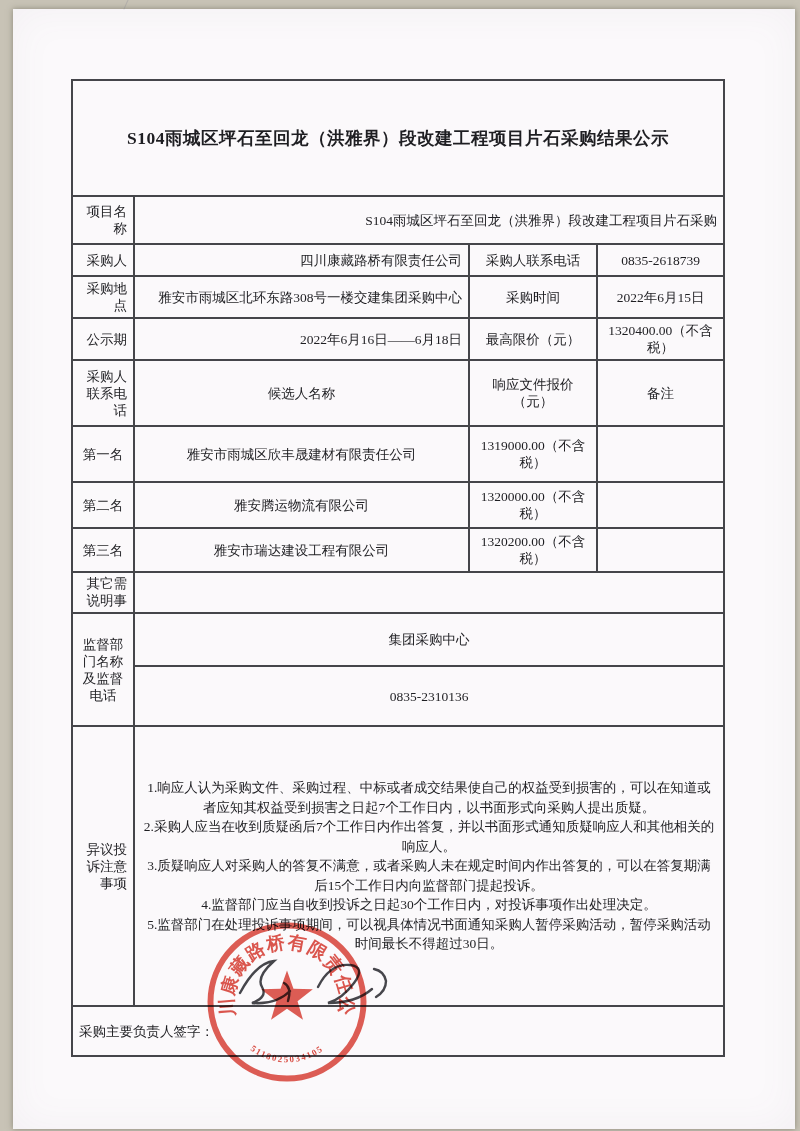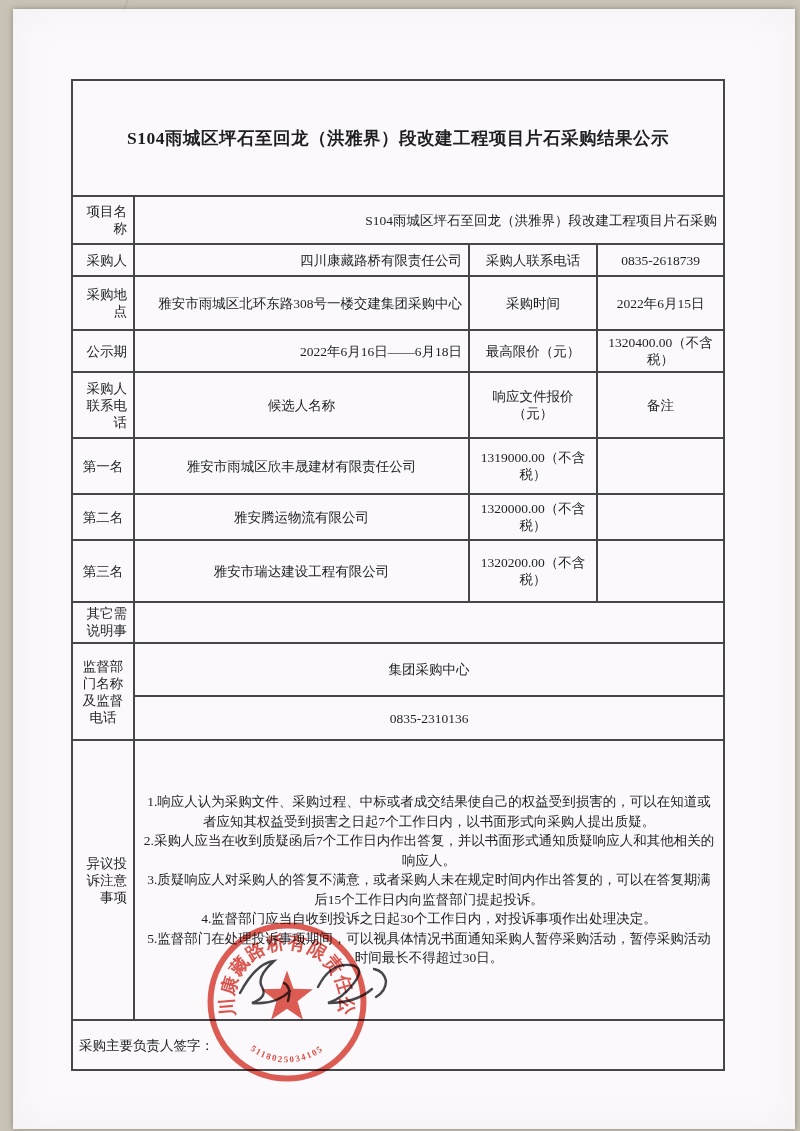--- a/index.html
+++ b/index.html
@@ -89,21 +89,21 @@
       <td class="val" colspan="3">S104雨城区坪石至回龙（洪雅界）段改建工程项目片石采购</td>
     </tr>
 
     <tr style="height:32px">
       <td class="lab">采购人</td>
       <td class="val">四川康藏路桥有限责任公司</td>
       <td class="cen">采购人联系电话</td>
       <td class="cen">0835-2618739</td>
     </tr>
 
-    <tr style="height:54px">
+    <tr style="height:42px">
       <td class="lab">采购地点</td>
       <td class="val">雅安市雨城区北环东路308号一楼交建集团采购中心</td>
       <td class="cen">采购时间</td>
       <td class="cen">2022年6月15日</td>
     </tr>
 
     <tr style="height:38px">
       <td class="lab">公示期</td>
       <td class="val">2022年6月16日——6月18日</td>
       <td class="cen">最高限价（元）</td>
@@ -124,39 +124,39 @@
       <td class="cen">雅安市雨城区欣丰晟建材有限责任公司</td>
       <td class="cen">1319000.00（不含税）</td>
       <td class="cen"></td>
     </tr>
     <tr style="height:46px">
       <td class="cen">第二名</td>
       <td class="cen">雅安腾运物流有限公司</td>
       <td class="cen">1320000.00（不含税）</td>
       <td class="cen"></td>
     </tr>
-    <tr style="height:62px">
+    <tr style="height:44px">
       <td class="cen">第三名</td>
       <td class="cen">雅安市瑞达建设工程有限公司</td>
       <td class="cen">1320200.00（不含税）</td>
       <td class="cen"></td>
     </tr>
 
     <tr style="height:30px">
       <td class="lab" style="vertical-align:top">
         <div class="clip2">其它需说明事项</div>
       </td>
       <td class="val" colspan="3"></td>
     </tr>
 
     <tr style="height:53px">
       <td class="cen" rowspan="2">监督部门名称及监督电话</td>
       <td class="cen" colspan="3">集团采购中心</td>
     </tr>
-    <tr style="height:44px">
+    <tr style="height:60px">
       <td class="cen" colspan="3">0835-2310136</td>
     </tr>
 
     <tr style="height:280px">
       <td class="lab">异议投诉注意事项</td>
       <td class="obj-cell" colspan="3">
         <div class="obj-item">1.响应人认为采购文件、采购过程、中标或者成交结果使自己的权益受到损害的，可以在知道或者应知其权益受到损害之日起7个工作日内，以书面形式向采购人提出质疑。</div>
         <div class="obj-item">2.采购人应当在收到质疑函后7个工作日内作出答复，并以书面形式通知质疑响应人和其他相关的响应人。</div>
         <div class="obj-item">3.质疑响应人对采购人的答复不满意，或者采购人未在规定时间内作出答复的，可以在答复期满后15个工作日内向监督部门提起投诉。</div>
         <div class="obj-item">4.监督部门应当自收到投诉之日起30个工作日内，对投诉事项作出处理决定。</div>

